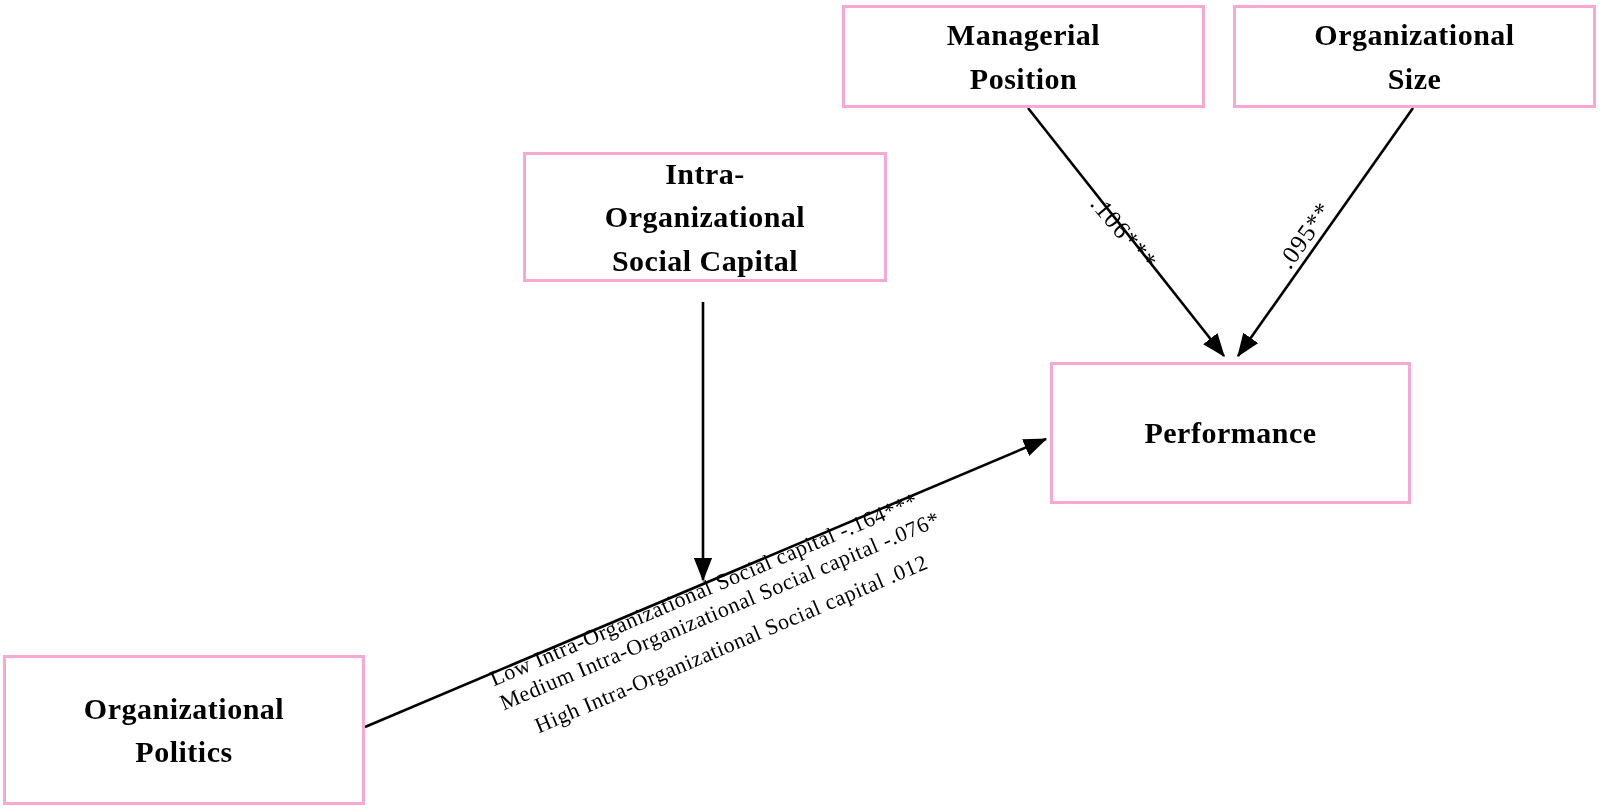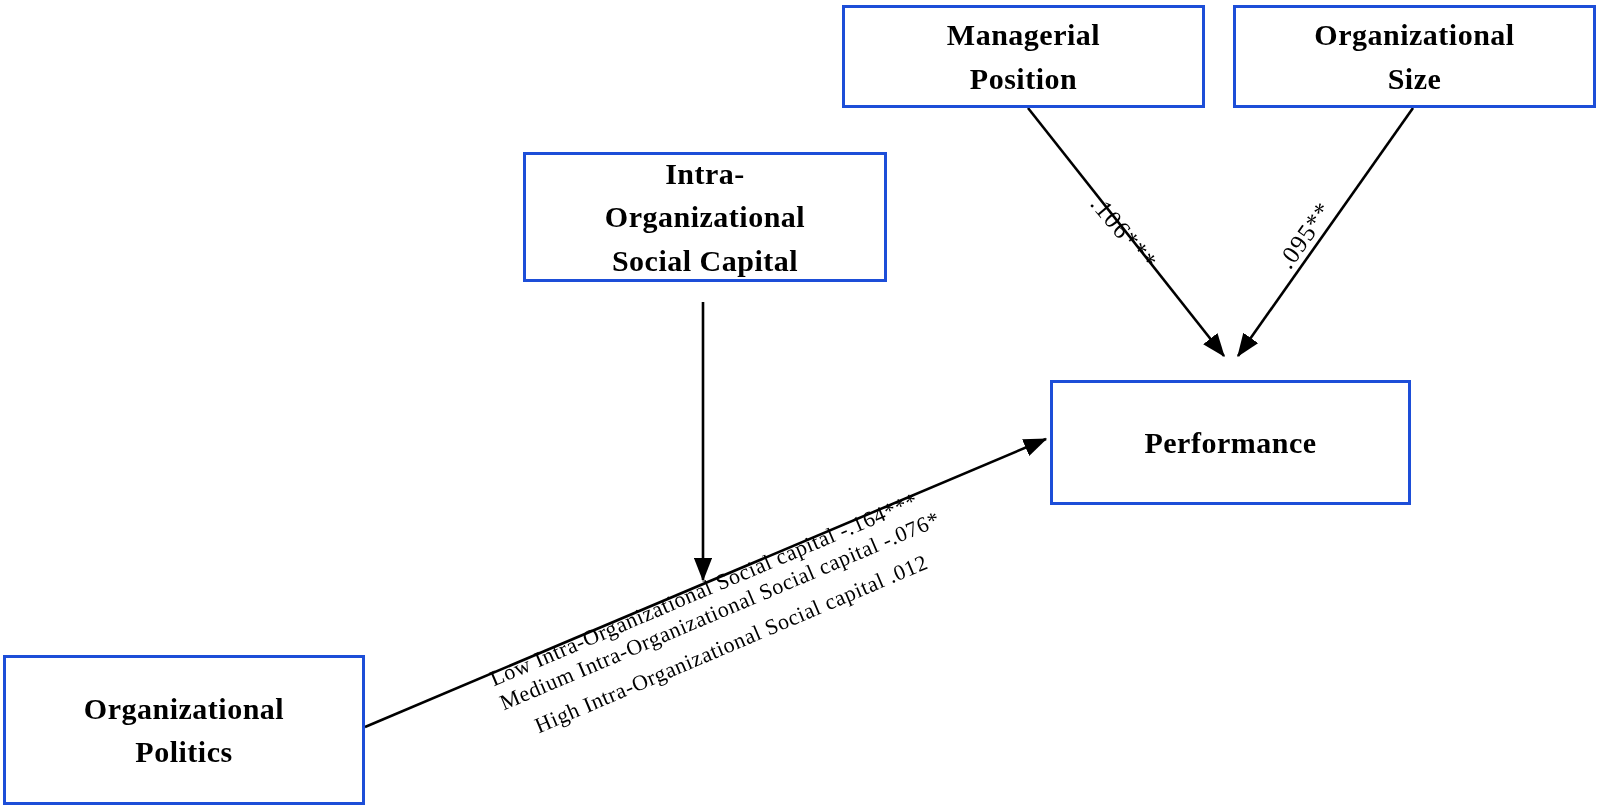--- a/index.html
+++ b/index.html
@@ -19,21 +19,21 @@
   .edges-svg {
     position: absolute;
     left: 0;
     top: 0;
     width: 1600px;
     height: 812px;
   }
   .node {
     position: absolute;
     box-sizing: border-box;
-    border: 3px solid #1d4ed8;
+    border: 3px solid #f9a8d4;
     background: #ffffff;
     display: flex;
     align-items: center;
     justify-content: center;
     text-align: center;
   }
   .node-label {
     font-weight: bold;
     font-size: 30px;
     line-height: 1.45;
@@ -60,21 +60,21 @@
     letter-spacing: 0.6px;
   }
   .mod-low    { left: 486px; top: 668px; }
   .mod-medium { left: 496px; top: 692px; }
   .mod-high   { left: 531px; top: 715px; }
 
   .node-managerial   { left: 842px;  top: 5px;   width: 363px; height: 103px; }
   .node-size         { left: 1233px; top: 5px;   width: 363px; height: 103px; }
   .node-intra        { left: 523px;  top: 152px; width: 364px; height: 130px; }
   .node-politics     { left: 3px;    top: 655px; width: 362px; height: 150px; }
-  .node-performance  { left: 1050px; top: 362px; width: 361px; height: 125px; margin-top: 18px; }
+  .node-performance  { left: 1050px; top: 362px; width: 361px; height: 142px; }
 </style>
 </head>
 <body>
 
 <div class="canvas">
 
   <svg class="edges-svg" viewBox="0 0 1600 812" xmlns="http://www.w3.org/2000/svg">
     <defs>
       <marker id="arrowhead" markerWidth="9" markerHeight="7" refX="8.5" refY="3.5" orient="auto" markerUnits="strokeWidth">
         <path d="M0,0 L9,3.5 L0,7 Z" fill="#000000"></path>

